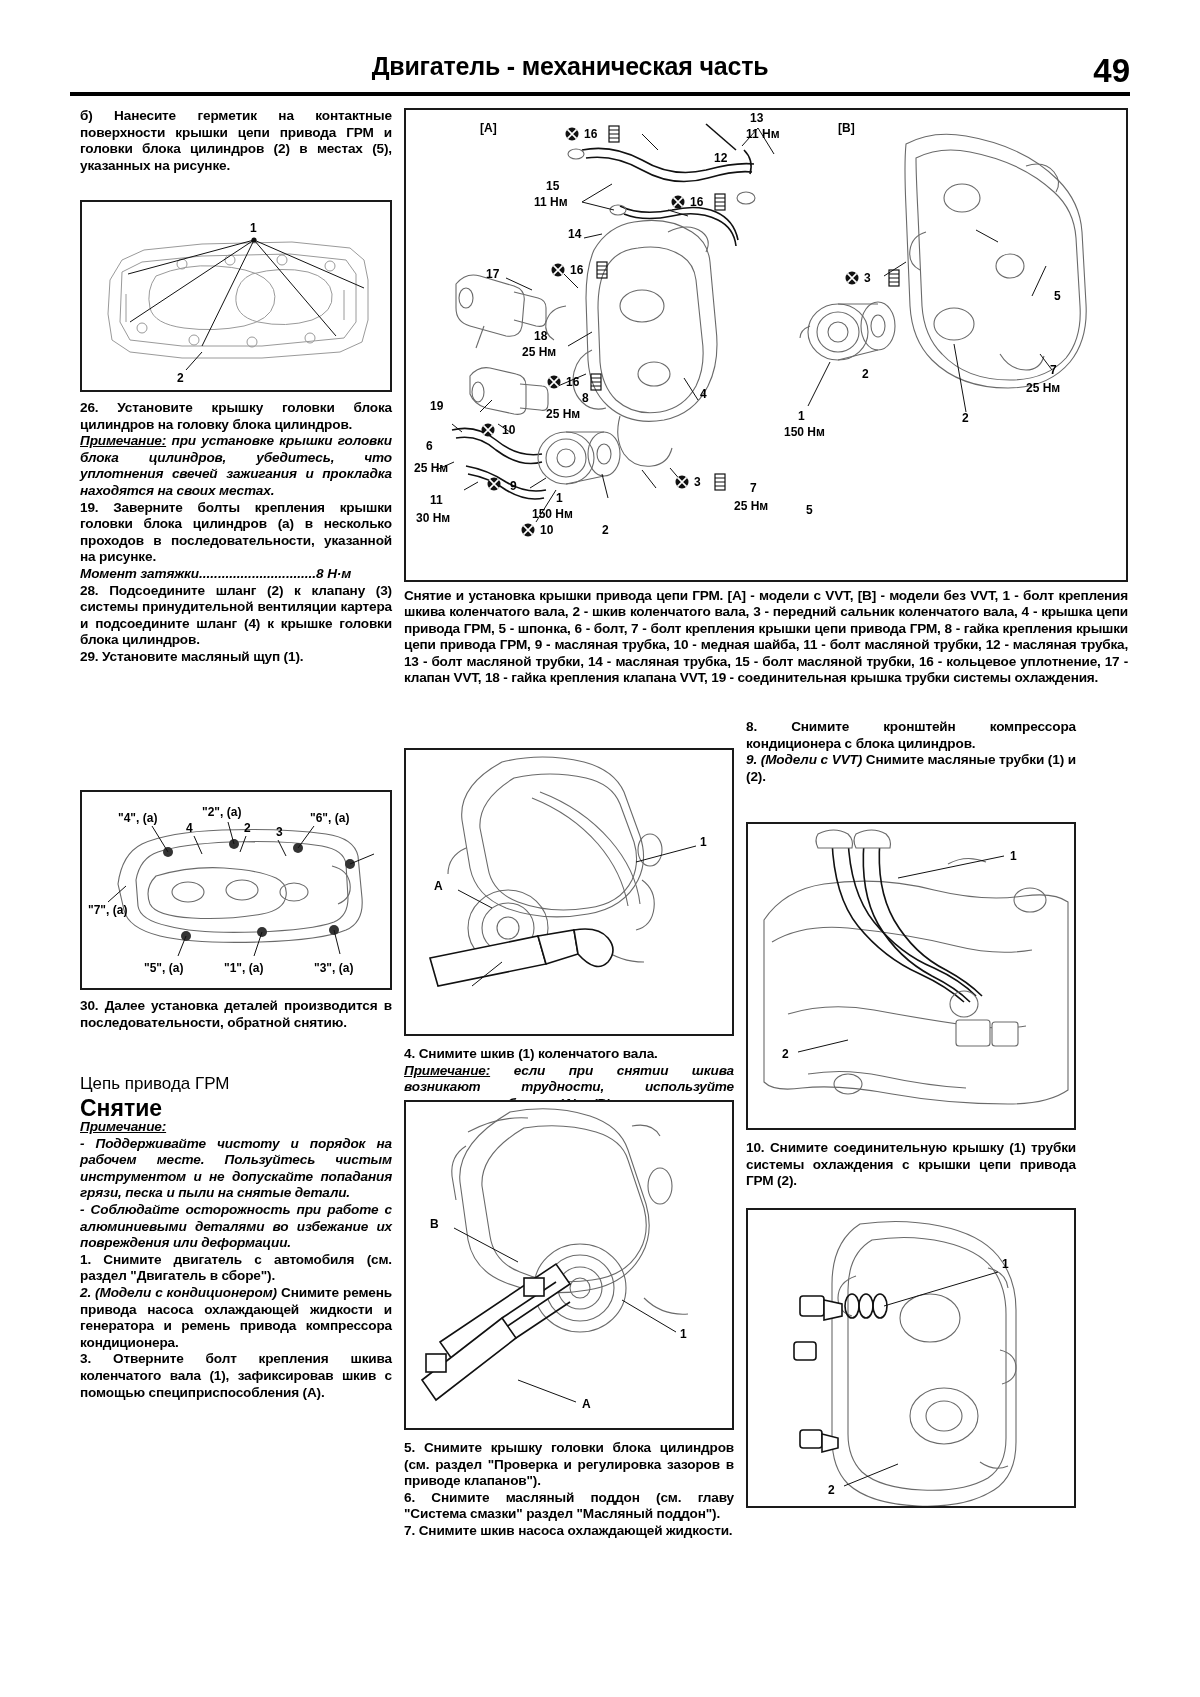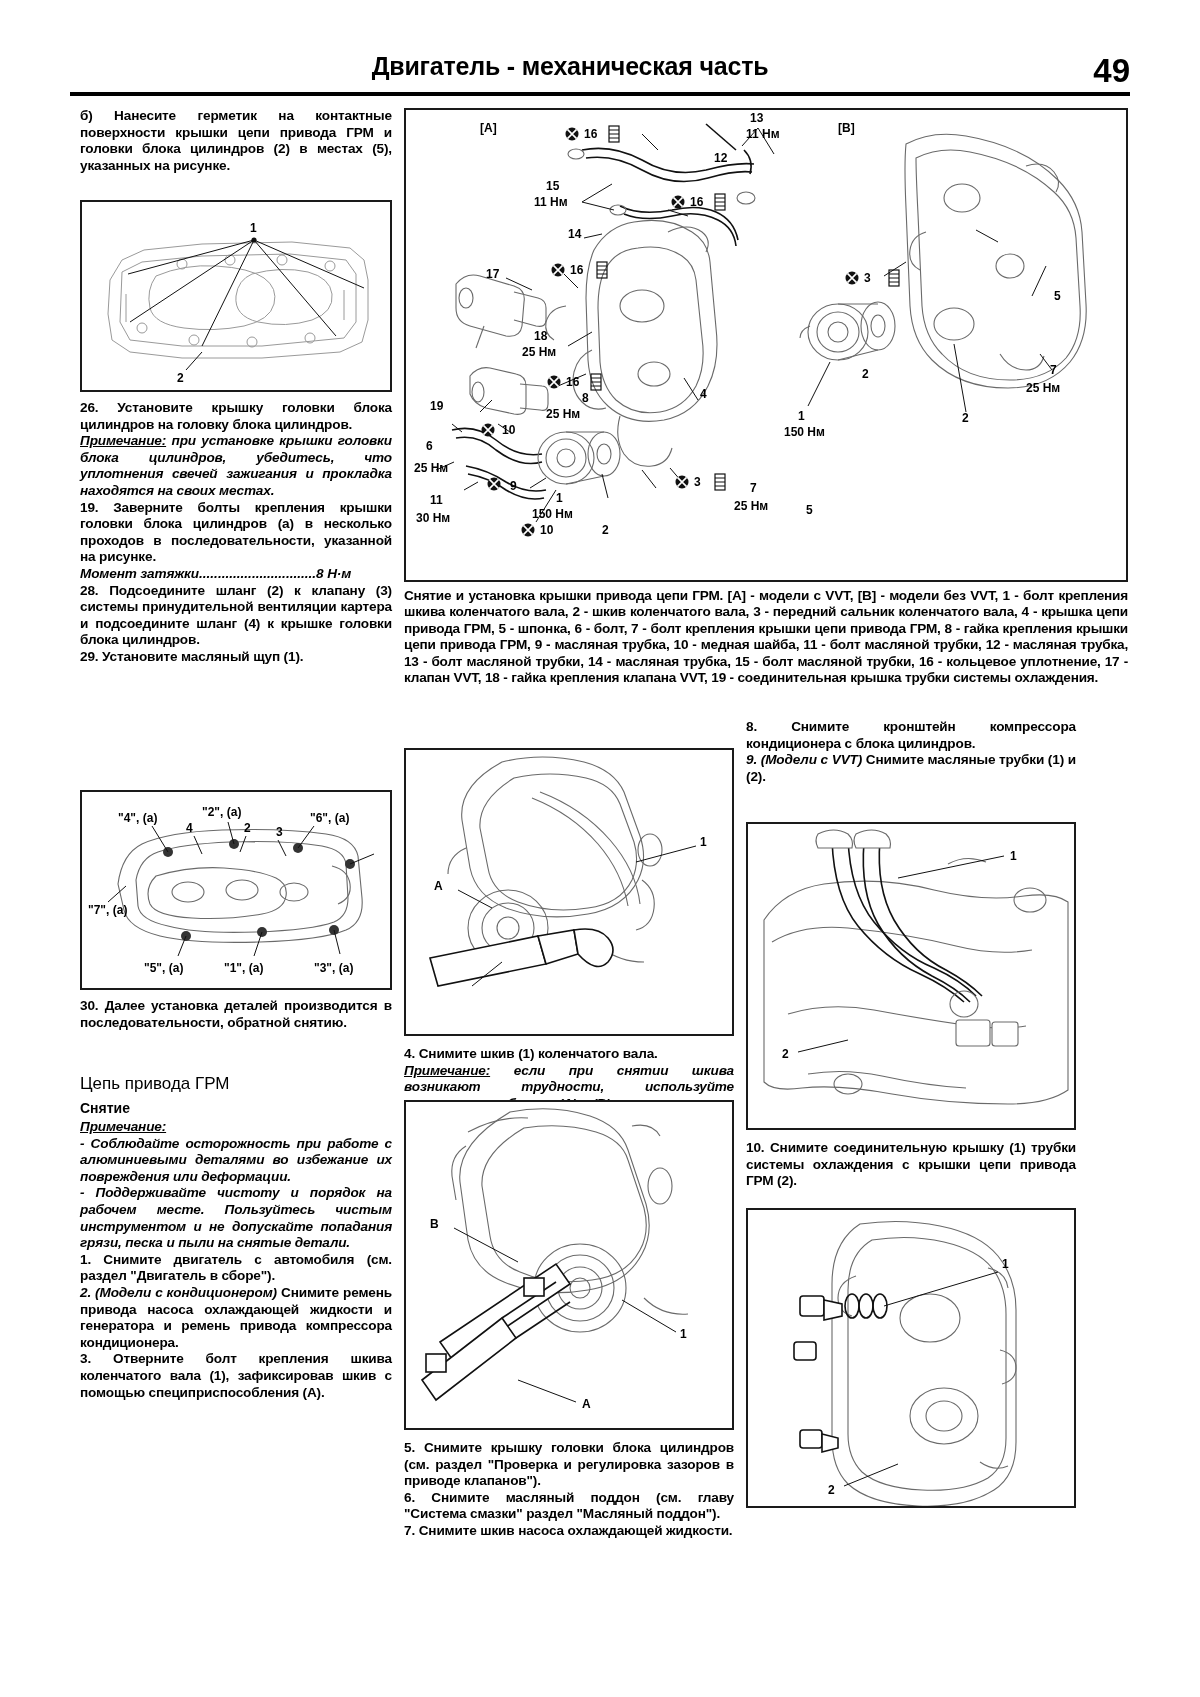--- a/index.html
+++ b/index.html
@@ -40,21 +40,21 @@
     font-size:13.6px;
     line-height:16.6px;
     text-align:justify;
     font-weight:bold;
     letter-spacing:-0.15px;
   }
   p.t.nj { text-align:left; }
   .ital { font-style:italic; font-weight:bold;text-align:right; }
   .und { text-decoration:underline; font-style:italic; font-weight:bold; }
   .h1 { font-size:17px; font-weight:normal; margin:0; line-height:27px; }
-  .h2 { font-size:14px; font-weight:bold; margin:0; line-height:22px; }
+  .h2 { font-size:23px; font-weight:bold; margin:0; line-height:22px; }
   .dots { letter-spacing:0px; }
   
   .fig {
     position:absolute;
     border:2px solid #1a1a1a;
     background:#fff;
     overflow:hidden;
   }
   .fig svg { display:block; }
   .cap {
@@ -178,22 +178,22 @@
   </div>
 
   <div class="col" style="left:80px; top:998px; width:312px;">
     <p class="t">30. Далее установка деталей произво­дится в последовательности, обрат­ной снятию.</p>
   </div>
 
   <div class="col" style="left:80px; top:1070px; width:312px;">
     <p class="h1">Цепь привода ГРМ</p>
     <p class="h2">Снятие</p>
     <p class="t"><span class="und">Примечание:</span></p>
+    <p class="t ital">- Поддерживайте чистоту и поря­док на рабочем месте. Пользуй­тесь чистым инструментом и не допускайте попадания грязи, песка и пыли на снятые детали.</p>
     <p class="t ital">- Соблюдайте осторожность при работе с алюминиевыми деталями во избежание их повреждения или деформации.</p>
-    <p class="t ital">- Поддерживайте чистоту и поря­док на рабочем месте. Пользуй­тесь чистым инструментом и не допускайте попадания грязи, песка и пыли на снятые детали.</p>
     <p class="t">1. Снимите двигатель с автомобиля (см. раздел "Двигатель в сборе").</p>
     <p class="t"><span class="ital">2. (Модели с кондиционером)</span><span> Снимите ремень привода насоса охлаждающей жидкости и генератора и ремень при­вода компрессора кондиционера.</span></p>
     <p class="t">3. Отверните болт крепления шкива коленчатого вала (1), зафиксировав шкив с помощью специприспособле­ния (A).</p>
   </div>
 
   <div class="fig" style="left:404px; top:108px; width:724px; height:474px;">
     <svg width="720" height="470" viewBox="0 0 720 470">
       <defs>
         <g id="oring">
           <circle cx="0" cy="0" r="6.5" fill="#111"></circle>

